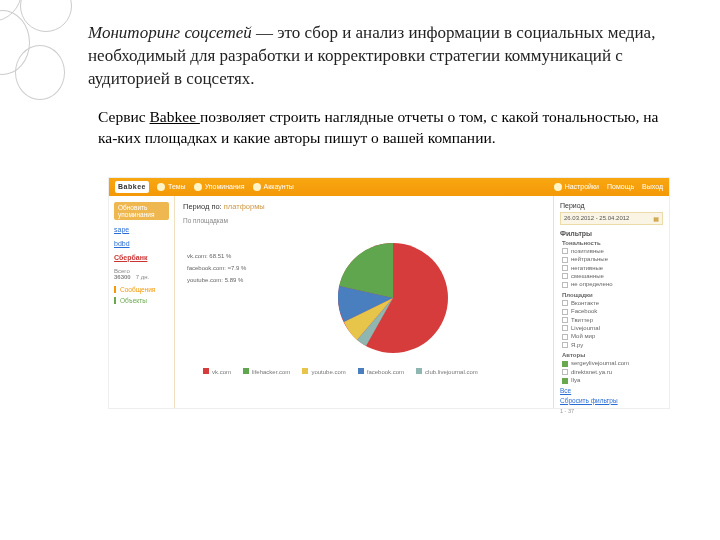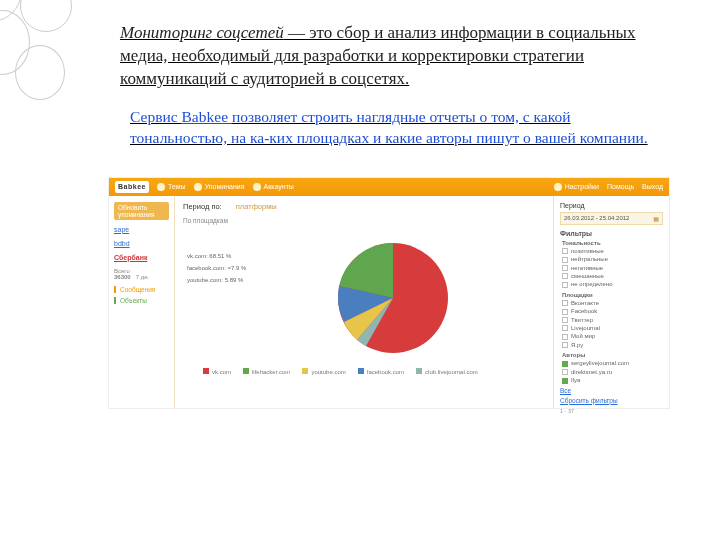--- a/index.html
+++ b/index.html
@@ -3,45 +3,45 @@
 <meta charset="utf-8">
 <style>
   * { box-sizing: border-box; margin: 0; padding: 0; }
   body { width: 720px; height: 540px; font-family: Georgia, 'Times New Roman', serif; background: #fff; position: relative; }
   .deco { position: absolute; left: -10px; top: -10px; width: 90px; height: 100px; pointer-events: none; }
   .deco::before { content:""; position:absolute; left:-30px; top:-30px; width:60px; height:60px; border:1px solid #ccc; border-radius:50%; }
   .deco::after { content:""; position:absolute; left:30px; top:-10px; width:50px; height:50px; border:1px solid #ccc; border-radius:50%; }
   .petal1 { position:absolute; left:-15px; top:20px; width:55px; height:65px; border:1px solid #ccc; border-radius:50%; }
   .petal2 { position:absolute; left:25px; top:55px; width:50px; height:55px; border:1px solid #ccc; border-radius:50%; }
 
-  .content { padding: 22px 50px 10px 120px; text-decoration: underline; }
+  .content { padding: 22px 50px 10px 88px; }
   .heading { font-size: 17px; line-height: 1.35; color: #222; margin-bottom: 16px; }
   .heading .em { font-style: italic; }
-  .para { font-size: 15.5px; line-height: 1.35; color: #1d4ed8; margin-left: 10px; margin-right: 10px; }
+  .para { font-size: 15.5px; line-height: 1.35; color: #000000; margin-left: 10px; margin-right: 10px; }
   .para .ul { text-decoration: underline; }
 
   .app { margin: 18px 50px 0 108px; border: 1px solid #eee; font-family: Arial, sans-serif; font-size: 7px; color: #555; background:#fff; }
   .topbar { height: 18px; background: linear-gradient(#f7a711,#f49807); display:flex; align-items:center; padding:0 6px; color:#fff; gap:8px; }
   .logo { background:#fff; color:#333; width:34px; height:12px; border-radius:2px; display:flex; align-items:center; justify-content:center; font-weight:bold; letter-spacing:0.5px; }
   .tab-ico { width:8px; height:8px; background:#fff3c8; border-radius:50%; display:inline-block; margin-right:3px; vertical-align:middle; }
   .navitem { color:#fff; font-size:7px; }
   .spacer { flex:1; }
   .body { display:flex; height: 212px; }
   .side { width: 66px; border-right:1px solid #f0e0c0; padding:6px 5px; }
   .side-head { background:#efb74f; color:#fff; padding:2px 4px; font-size:6.5px; border-radius:2px; margin-bottom:6px; }
   .side-item { color:#2a6cd6; text-decoration:underline; margin-bottom:7px; font-size:7px; }
   .side-current { color:#c33; font-weight:bold; }
   .side-stat { color:#888; font-size:6px; margin:2px 0 6px 0; }
   .side-sub { border-left:2px solid transparent; padding-left:4px; margin-bottom:4px; font-size:6.5px; color:#666; }
   .sub-orange { border-left-color:#f49807; color:#f49807; }
   .sub-green { border-left-color:#6aa84f; color:#6aa84f; }
 
   .main { flex:1; padding:6px 8px; position:relative; }
   .main-title { font-size:7.5px; color:#333; }
-  .main-title .hl { color:#c94;margin-left:12px; }
+  .main-title .hl { color:#c94; }
   .breadcrumb { color:#888; font-size:6.5px; margin-top:6px; }
   .chart-area { position:relative; margin-top:6px; height:145px; }
   .labels { position:absolute; left:4px; top:20px; font-size:6px; color:#666; line-height:2; }
   .labels div { white-space:nowrap; }
   .legend-row { position:absolute; bottom:0; left:20px; display:flex; gap:12px; font-size:6px; color:#777; align-items:center; }
   .sw { width:6px; height:6px; display:inline-block; margin-right:3px; }
 
   .pie { position:absolute; left:150px; top:8px; width:120px; height:120px; }
 
   .right { width: 116px; border-left:1px solid #f0e0c0; padding:6px 6px; font-size:6.5px; color:#555; }

